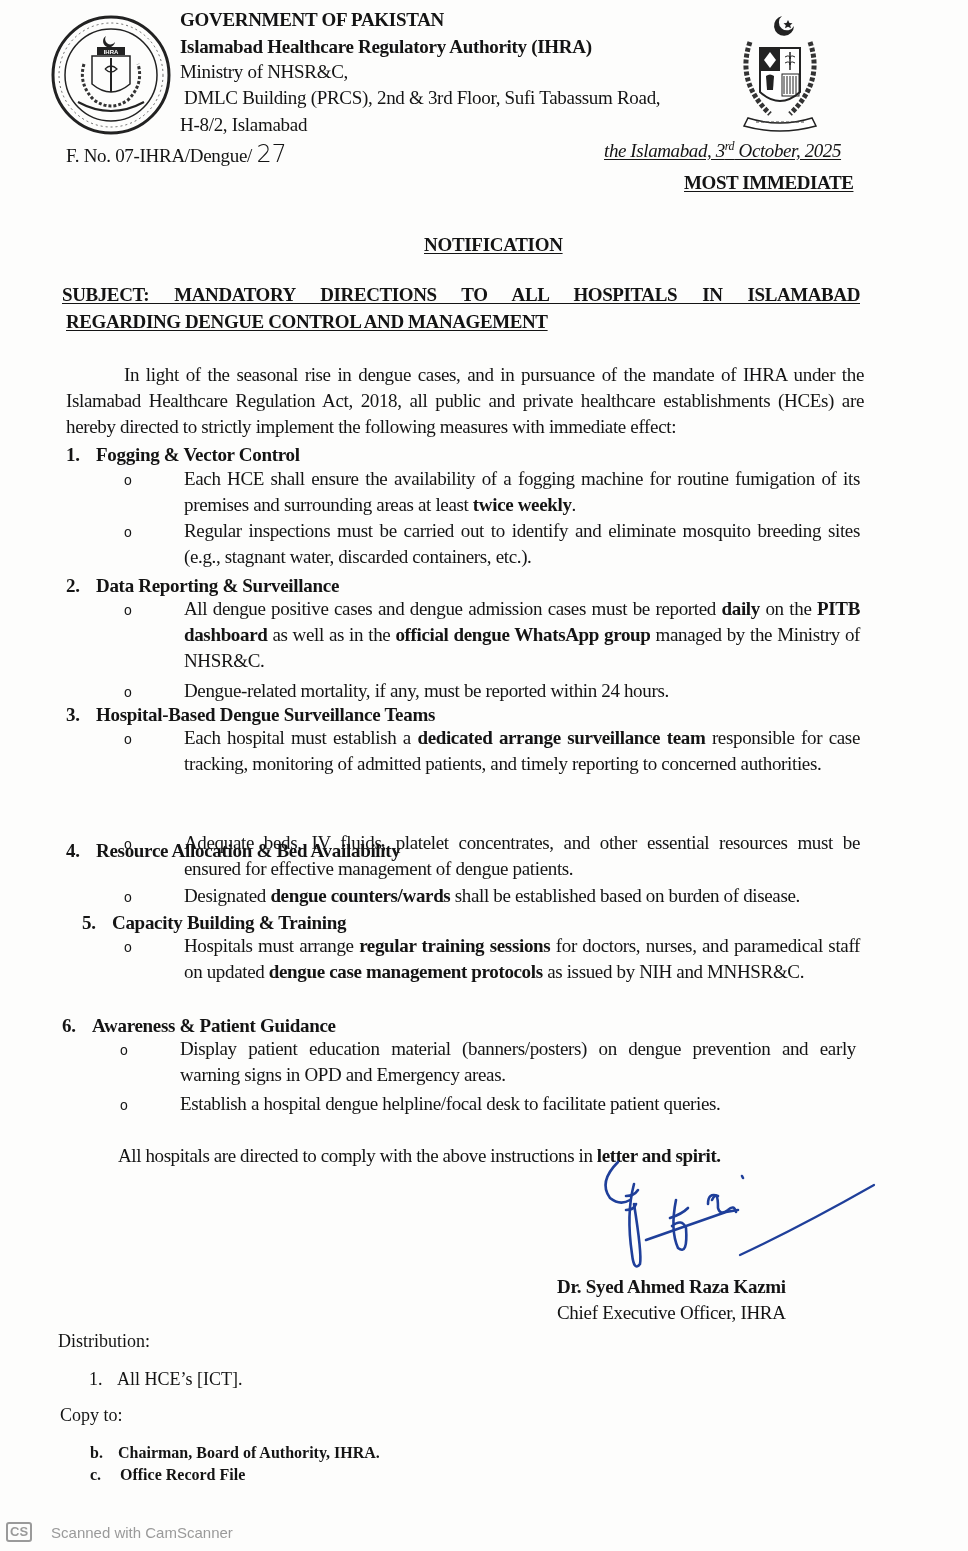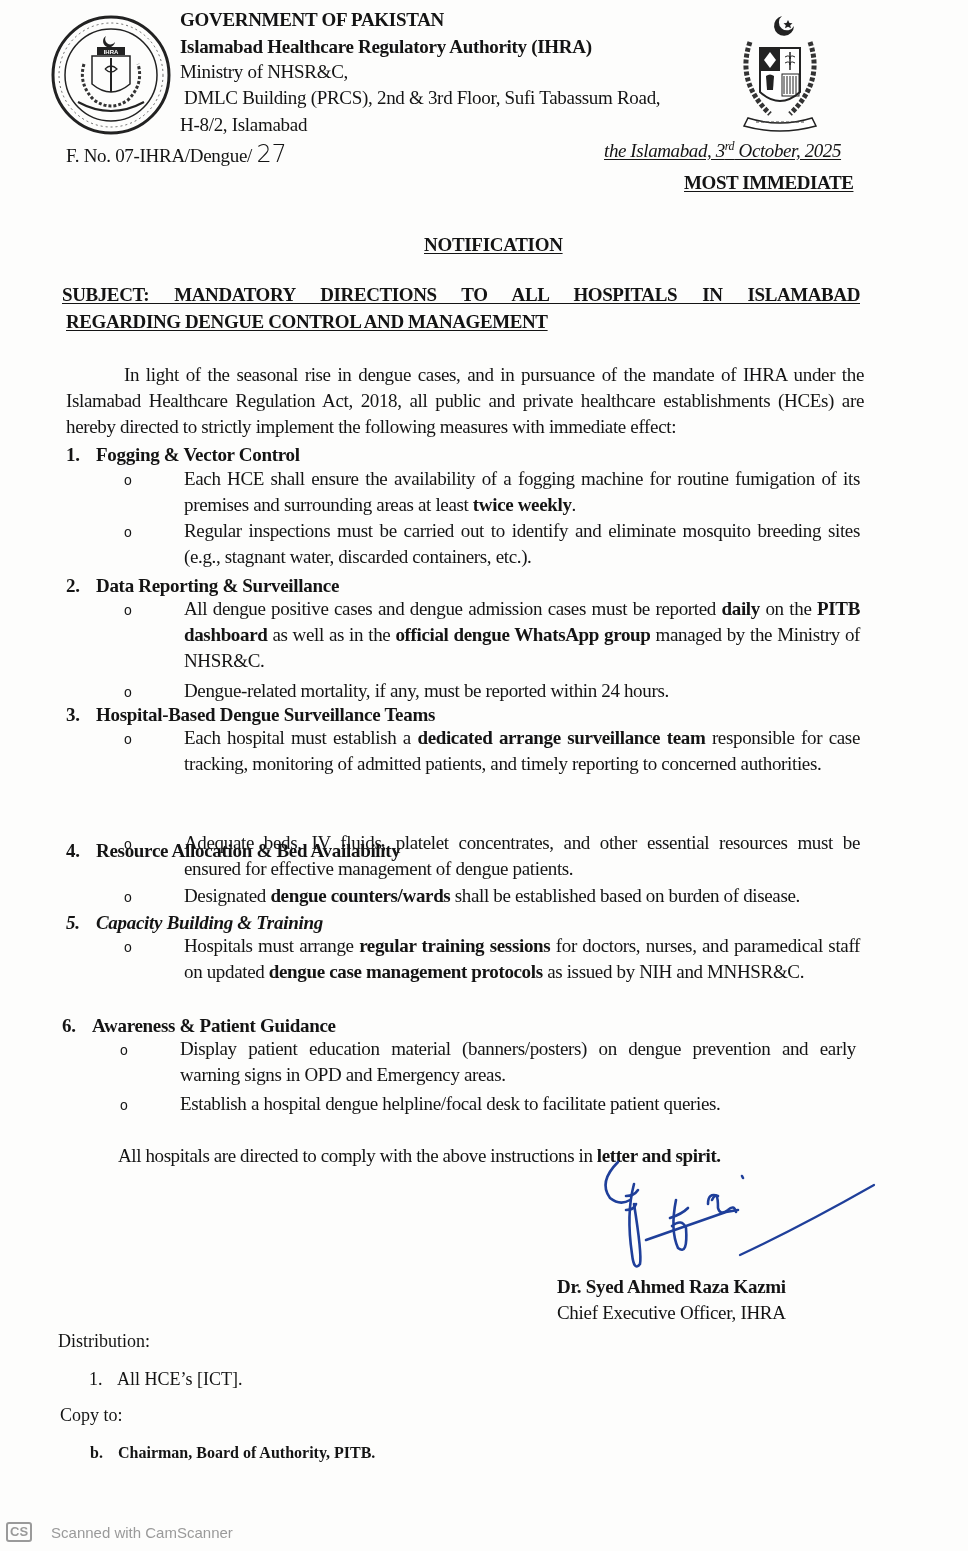--- a/index.html
+++ b/index.html
@@ -94,21 +94,21 @@
     <span class="bul" style="top: 684px;">o</span>
     <div class="para" style="left: 184px; top: 678px; width: 676px;"><span>Dengue-related mortality, if any, must be reported within 24 hours.</span></div>
     <div class="sec-title" style="left: 66px; top: 703px;"><span class="sec-num">3.</span><span>Hospital-Based Dengue Surveillance Teams</span></div>
     <span class="bul" style="top: 731px;">o</span>
     <div class="para" style="left: 184px; top: 725px; width: 676px;"><span>Each hospital must establish a </span><strong>dedicated arrange surveillance team</strong><span> responsible for case tracking, monitoring of admitted patients, and timely reporting to concerned authorities.</span></div>
     <div class="sec-title" style="left: 66px; top: 808px; margin-top: 31px;"><span class="sec-num">4.</span><span>Resource Allocation &amp; Bed Availability</span></div>
     <span class="bul" style="top: 836px;">o</span>
     <div class="para" style="left: 184px; top: 830px; width: 676px;"><span>Adequate beds, IV fluids, platelet concentrates, and other essential resources must be ensured for effective management of dengue patients.</span></div>
     <span class="bul" style="top: 889px;">o</span>
     <div class="para" style="left: 184px; top: 883px; width: 676px;"><span>Designated </span><strong>dengue counters/wards</strong><span> shall be established based on burden of disease.</span></div>
-    <div class="sec-title" style="left: 66px; top: 911px; font-style: italic;"><span class="sec-num">5.</span><span>Capacity Building &amp; Training</span></div>
+    <div class="sec-title" style="left: 82px; top: 911px;"><span class="sec-num">5.</span><span>Capacity Building &amp; Training</span></div>
     <span class="bul" style="top: 939px;">o</span>
     <div class="para" style="left: 184px; top: 933px; width: 676px;"><span>Hospitals must arrange </span><strong>regular training sessions</strong><span> for doctors, nurses, and paramedical staff on updated </span><strong>dengue case management protocols</strong><span> as issued by NIH and MNHSR&amp;C.</span></div>
     <div class="sec-title" style="left: 62px; top: 1014px;"><span class="sec-num">6.</span><span>Awareness &amp; Patient Guidance</span></div>
     <span class="bul" style="top: 1042px; left: 120px;">o</span>
     <div class="para" style="left: 180px; top: 1036px; width: 676px;"><span>Display patient education material (banners/posters) on dengue prevention and early warning signs in OPD and Emergency areas.</span></div>
     <span class="bul" style="top: 1097px; left: 120px;">o</span>
     <div class="para" style="left: 180px; top: 1091px; width: 676px;"><span>Establish a hospital dengue helpline/focal desk to facilitate patient queries.</span></div>
   </div>
 
 <div class="abs" style="left:118px;top:1145px;font-size:19px;letter-spacing:-0.4px;">
@@ -135,19 +135,20 @@
 <div class="abs b" style="left:557px;top:1276px;font-size:19px;letter-spacing:-0.3px;">Dr. Syed Ahmed Raza Kazmi</div>
 <div class="abs" style="left:557px;top:1302px;font-size:19px;letter-spacing:-0.3px;">Chief Executive Officer, IHRA</div>
 
 <div class="abs small" style="left:58px;top:1331px;">Distribution:</div>
 <div class="abs small" style="left:89px;top:1369px;">
   <span style="display:inline-block;width:28px;">1.</span><span>All HCE’s [ICT].</span>
 </div>
 
 <div class="abs small" style="left:60px;top:1405px;">Copy to:</div>
 <div class="abs" style="left:90px;top:1442px;font-family:'Liberation Serif',serif;font-size:16px;font-weight:bold;line-height:22px;">
-  <div><span style="display:inline-block;width:28px;">b.</span><span>Chairman, Board of Authority, PITB.</span></div>
+  <div><span style="display:inline-block;width:28px;">b.</span><span>Chairman, Board of Authority, IHRA.</span></div>
+  <div><span style="display:inline-block;width:30px;">c.</span><span>Office Record File</span></div>
 </div>
 
 <div class="cs">
   <span class="cs-box">CS</span>
   <span>Scanned with CamScanner</span>
 </div>
 
 </body></html>

